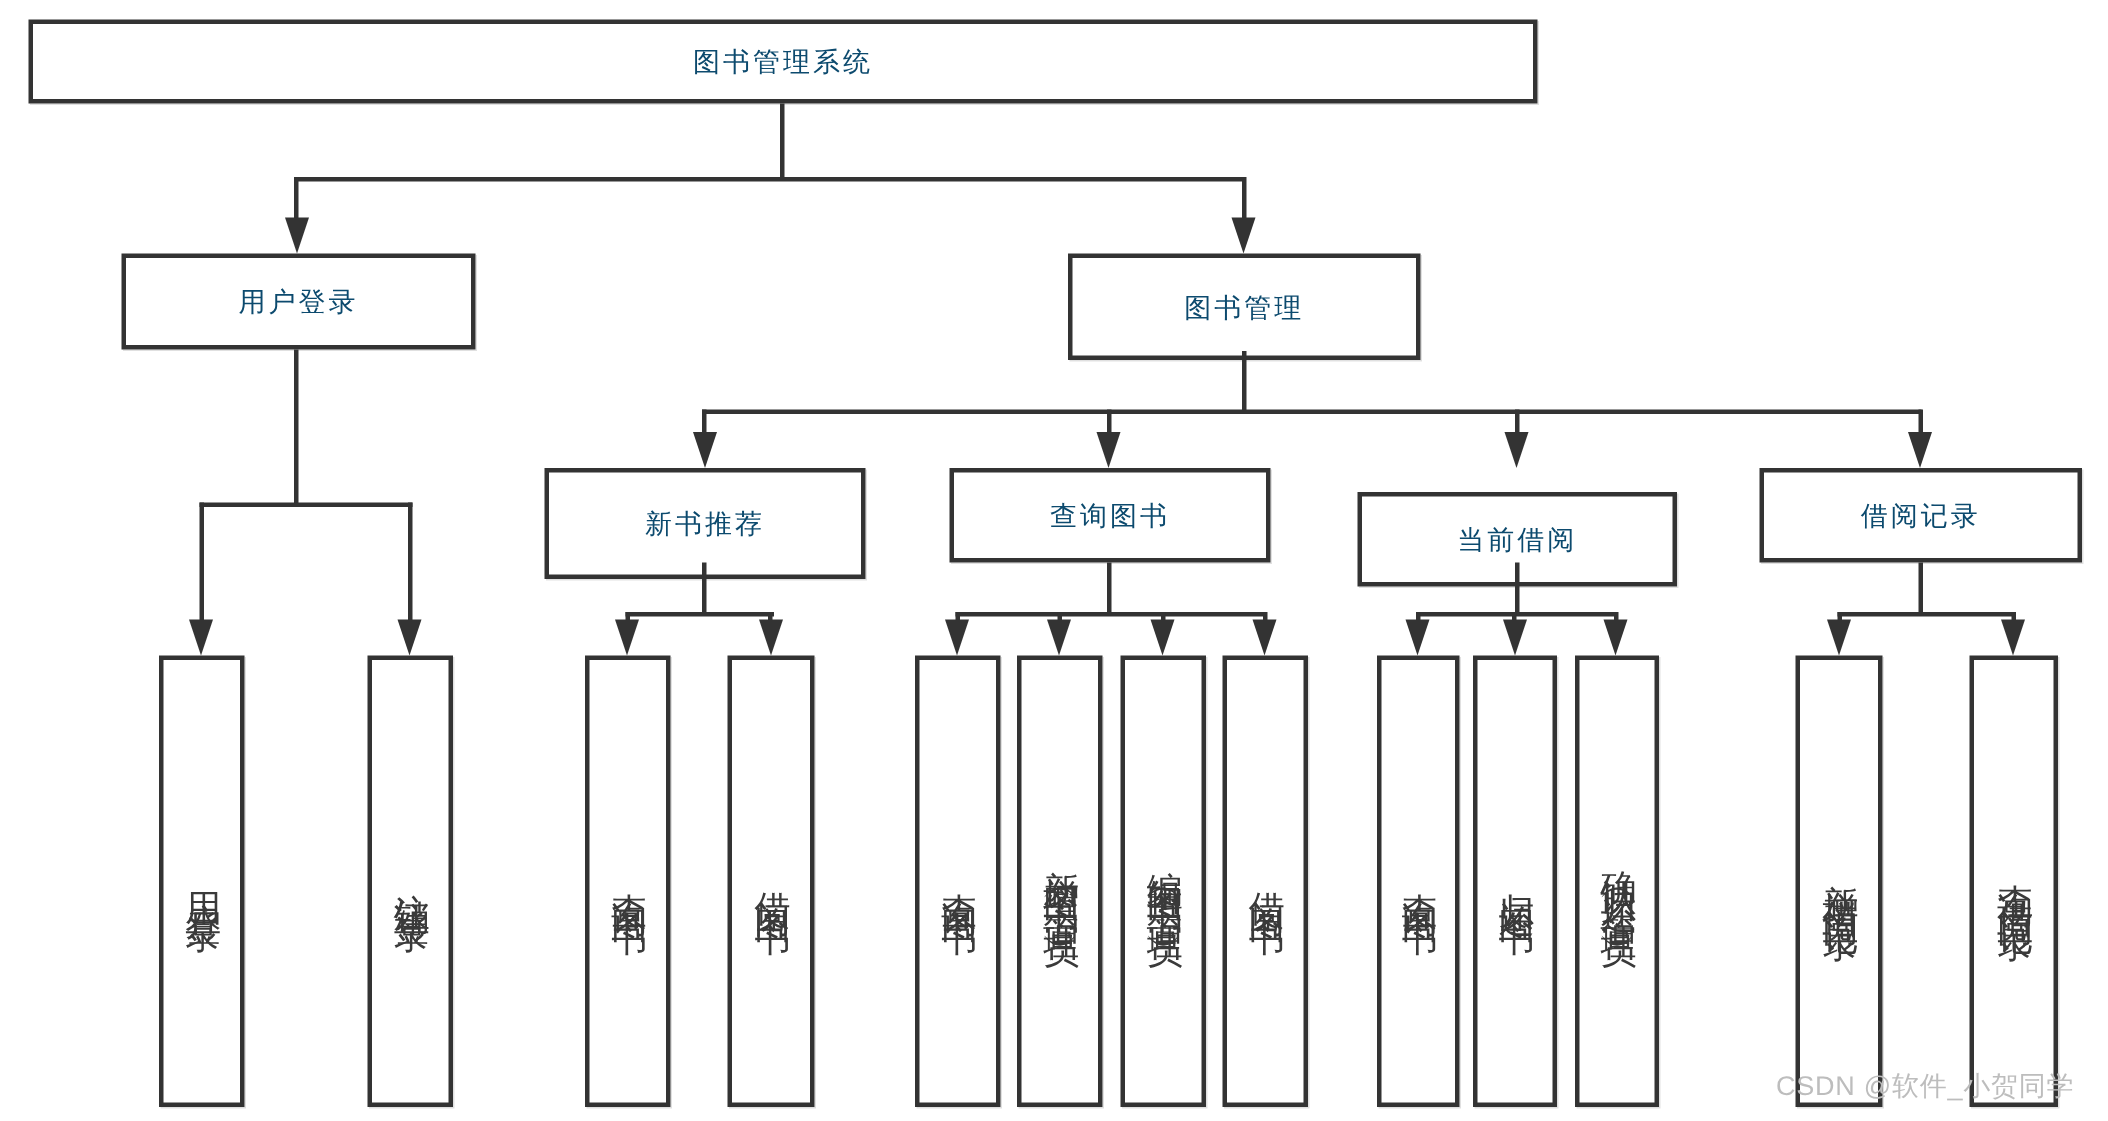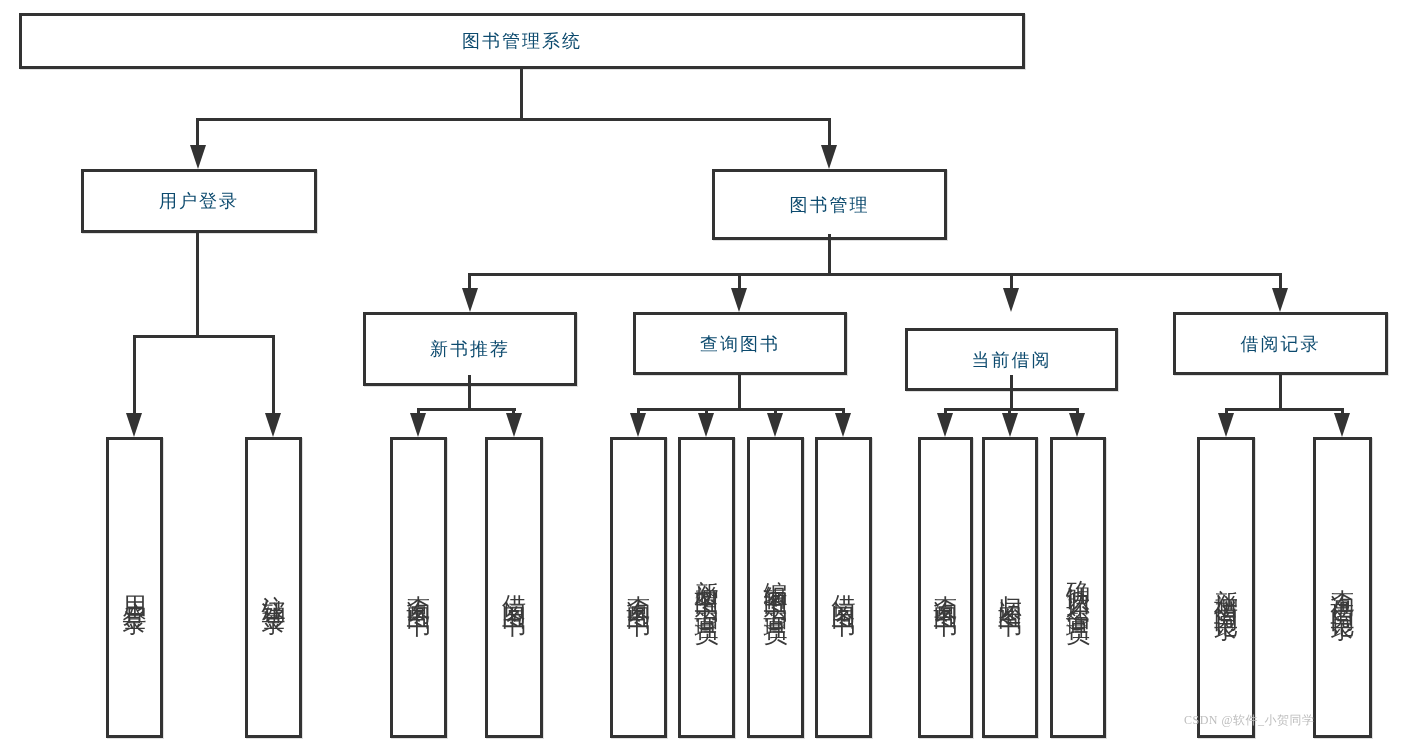--- a/index.html
+++ b/index.html
@@ -40,26 +40,25 @@
   .arrowhead{
     position:absolute;
     width:0;height:0;
     border-left:8px solid transparent;
     border-right:8px solid transparent;
     border-top:24px solid #333333;
   }
   #watermark{
     position:absolute;
     left:1184px;top:712px;
-    font-size:12px;
+    font-size:18px;
     color:#bdbdbd;
     letter-spacing:0.5px;
     white-space:nowrap;
     z-index:10;
-    font-family:Liberation Serif, serif;
   }
 </style>
 </head>
 <body>
 
 <div id="stage">
 
   <div class="box" style="left:19px;top:13px;width:1006px;height:56px;">
     <span class="hlabel">图书管理系统</span>
   </div>

